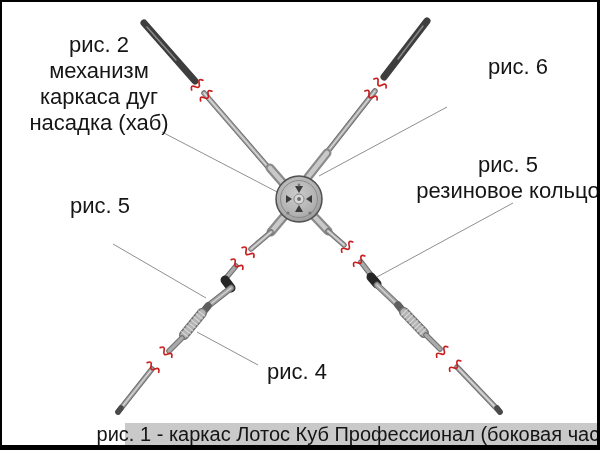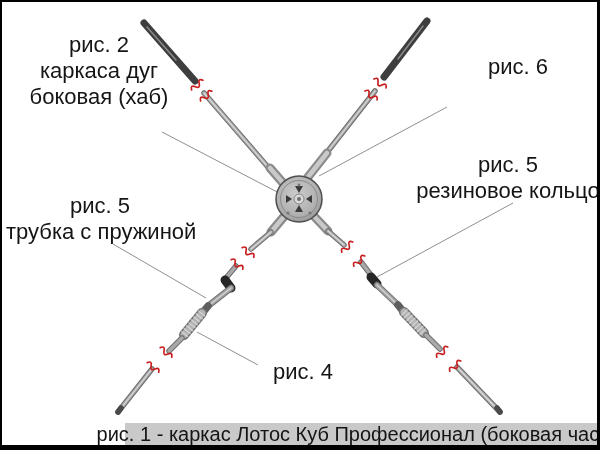--- a/index.html
+++ b/index.html
@@ -153,30 +153,30 @@
       <circle cx="299" cy="199" r="5" fill="#d9d9d9" stroke="#858585" stroke-width="1"></circle>
       <circle cx="299" cy="199" r="2" fill="#6e6e6e"></circle>
       <circle cx="288" cy="213" r="1.6" fill="#777777"></circle>
       <circle cx="310" cy="213" r="1.6" fill="#777777"></circle>
       <circle cx="299" cy="185" r="1.4" fill="#777777"></circle>
     </g>
   </svg>
 
   <div class="lbl" style="left:15px;top:30px;width:164px;">
     <span class="ln">рис. 2</span>
+    <span class="ln">механизм</span>
     <span class="ln">каркаса дуг</span>
-    <span class="ln">боковая (хаб)</span>
+    <span class="ln">насадка (хаб)</span>
   </div>
 
   <div class="lbl" style="left:4px;top:191px;width:188px;">
     <span class="ln">рис. 5</span>
-    <span class="ln">трубка с пружиной</span>
   </div>
 
-  <div class="lbl" style="left:201px;top:357px;width:188px;margin-left:6px;">
+  <div class="lbl" style="left:201px;top:357px;width:188px;">
     <span class="ln">рис. 4</span>
   </div>
 
   <div class="lbl" style="left:412px;top:150px;width:188px;">
     <span class="ln">рис. 5</span>
     <span class="ln">резиновое кольцо</span>
   </div>
 
   <div class="lbl" style="left:396px;top:52px;width:164px;margin-left:38px;">
     <span class="ln">рис. 6</span>

